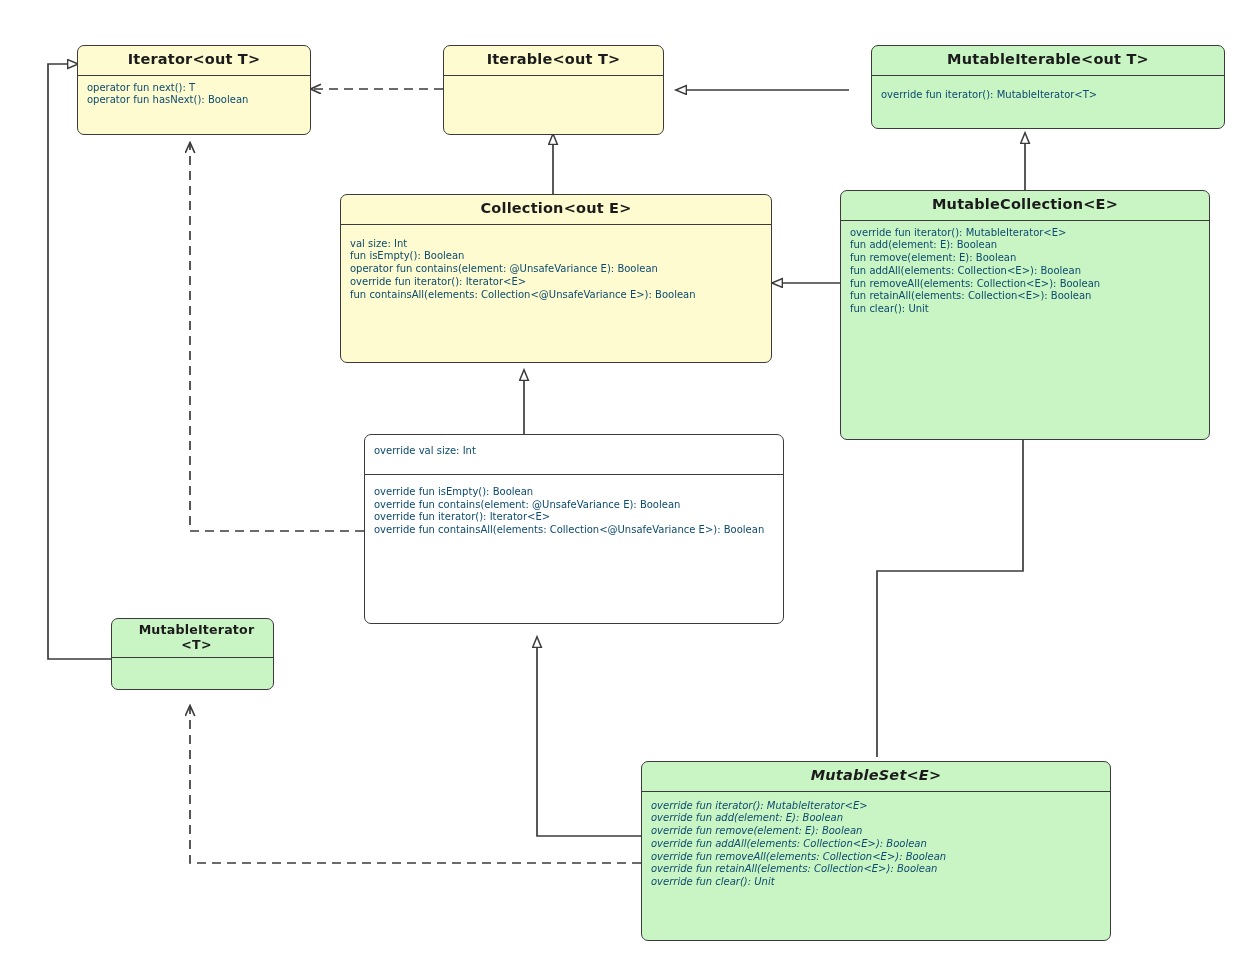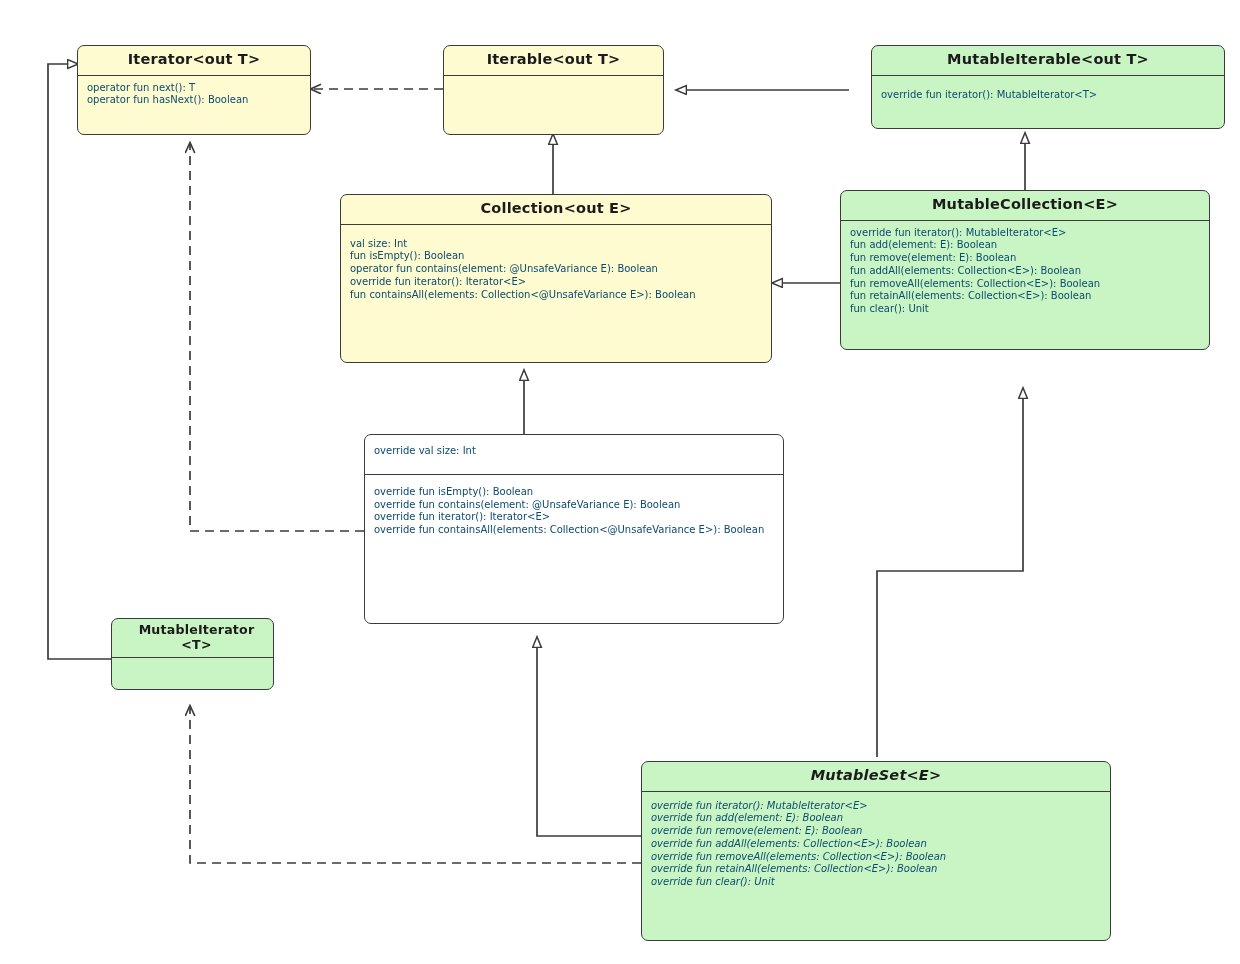--- a/index.html
+++ b/index.html
@@ -124,21 +124,21 @@
 
   <div class="uml-class yellow" style="left:340px; top:194px; width:432px; height:169px;">
     <div class="uml-title">Collection&lt;out E&gt;</div>
     <div class="uml-section" style="padding-top:13px;">val size: Int
 fun isEmpty(): Boolean
 operator fun contains(element: @UnsafeVariance E): Boolean
 override fun iterator(): Iterator&lt;E&gt;
 fun containsAll(elements: Collection&lt;@UnsafeVariance E&gt;): Boolean</div>
   </div>
 
-  <div class="uml-class green" style="left:840px; top:190px; width:370px; height:160px;">
+  <div class="uml-class green" style="left:840px; top:190px; width:370px; height:250px;">
     <div class="uml-title">MutableCollection&lt;E&gt;</div>
     <div class="uml-section">override fun iterator(): MutableIterator&lt;E&gt;
 fun add(element: E): Boolean
 fun remove(element: E): Boolean
 fun addAll(elements: Collection&lt;E&gt;): Boolean
 fun removeAll(elements: Collection&lt;E&gt;): Boolean
 fun retainAll(elements: Collection&lt;E&gt;): Boolean
 fun clear(): Unit</div>
   </div>
 

